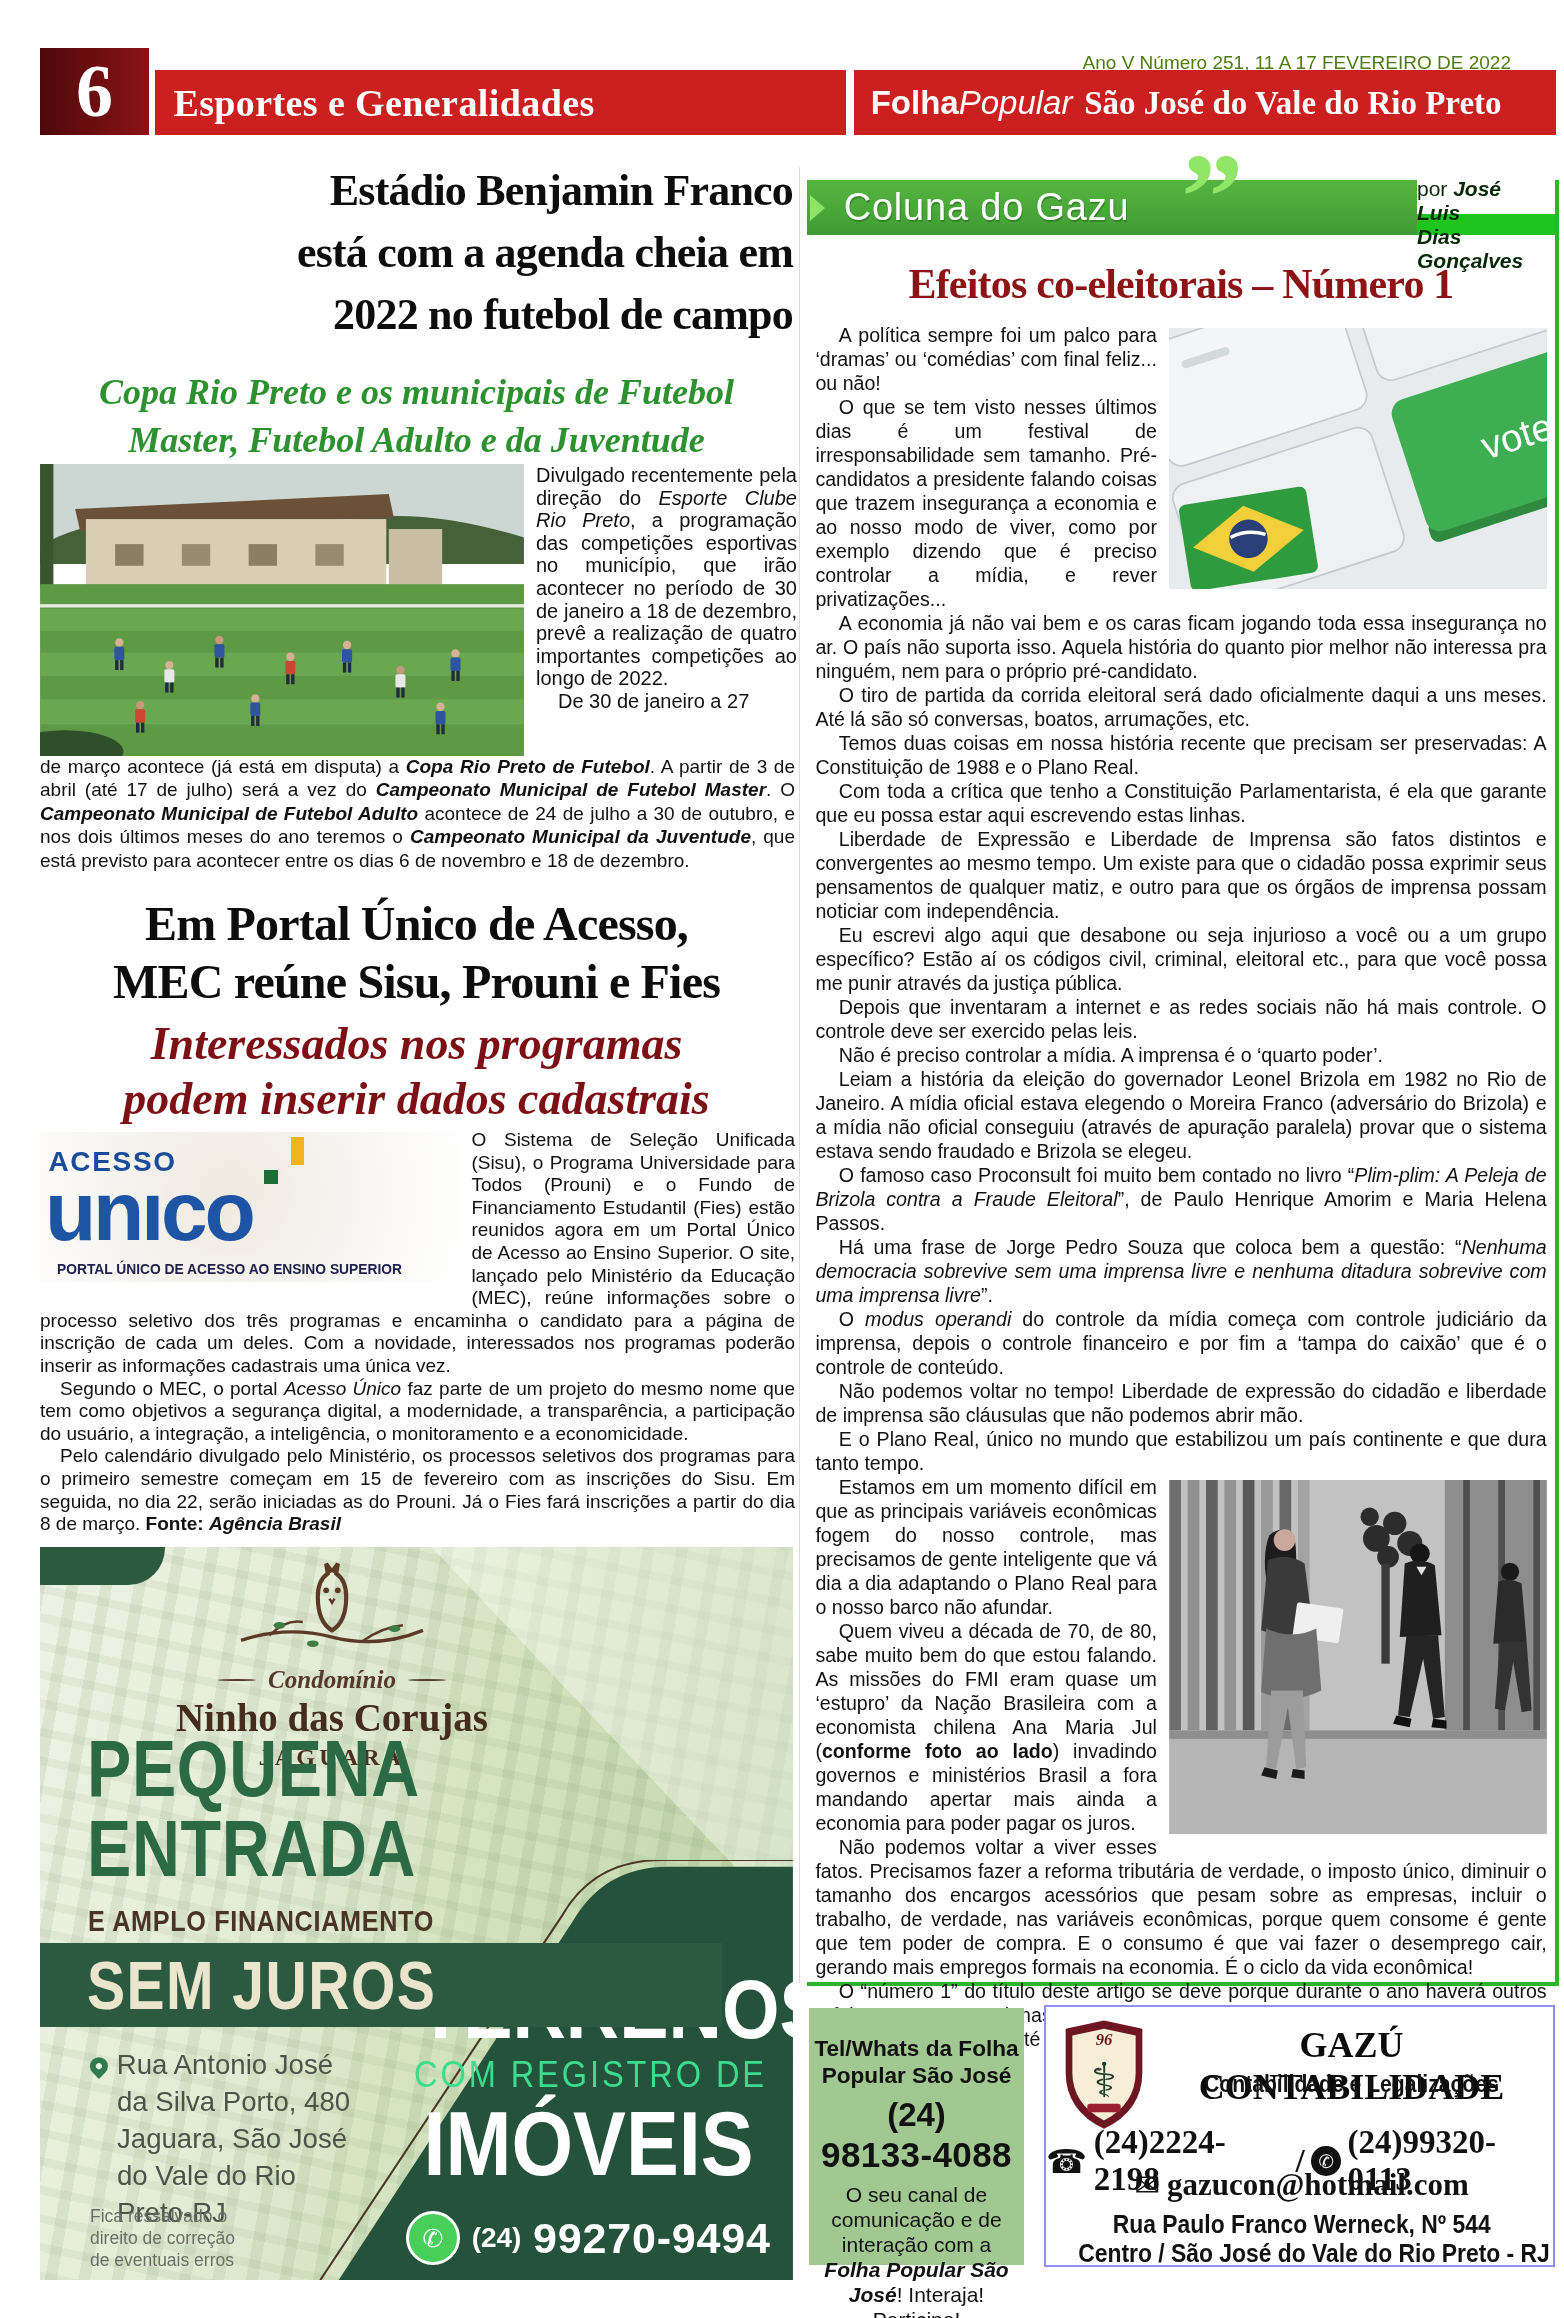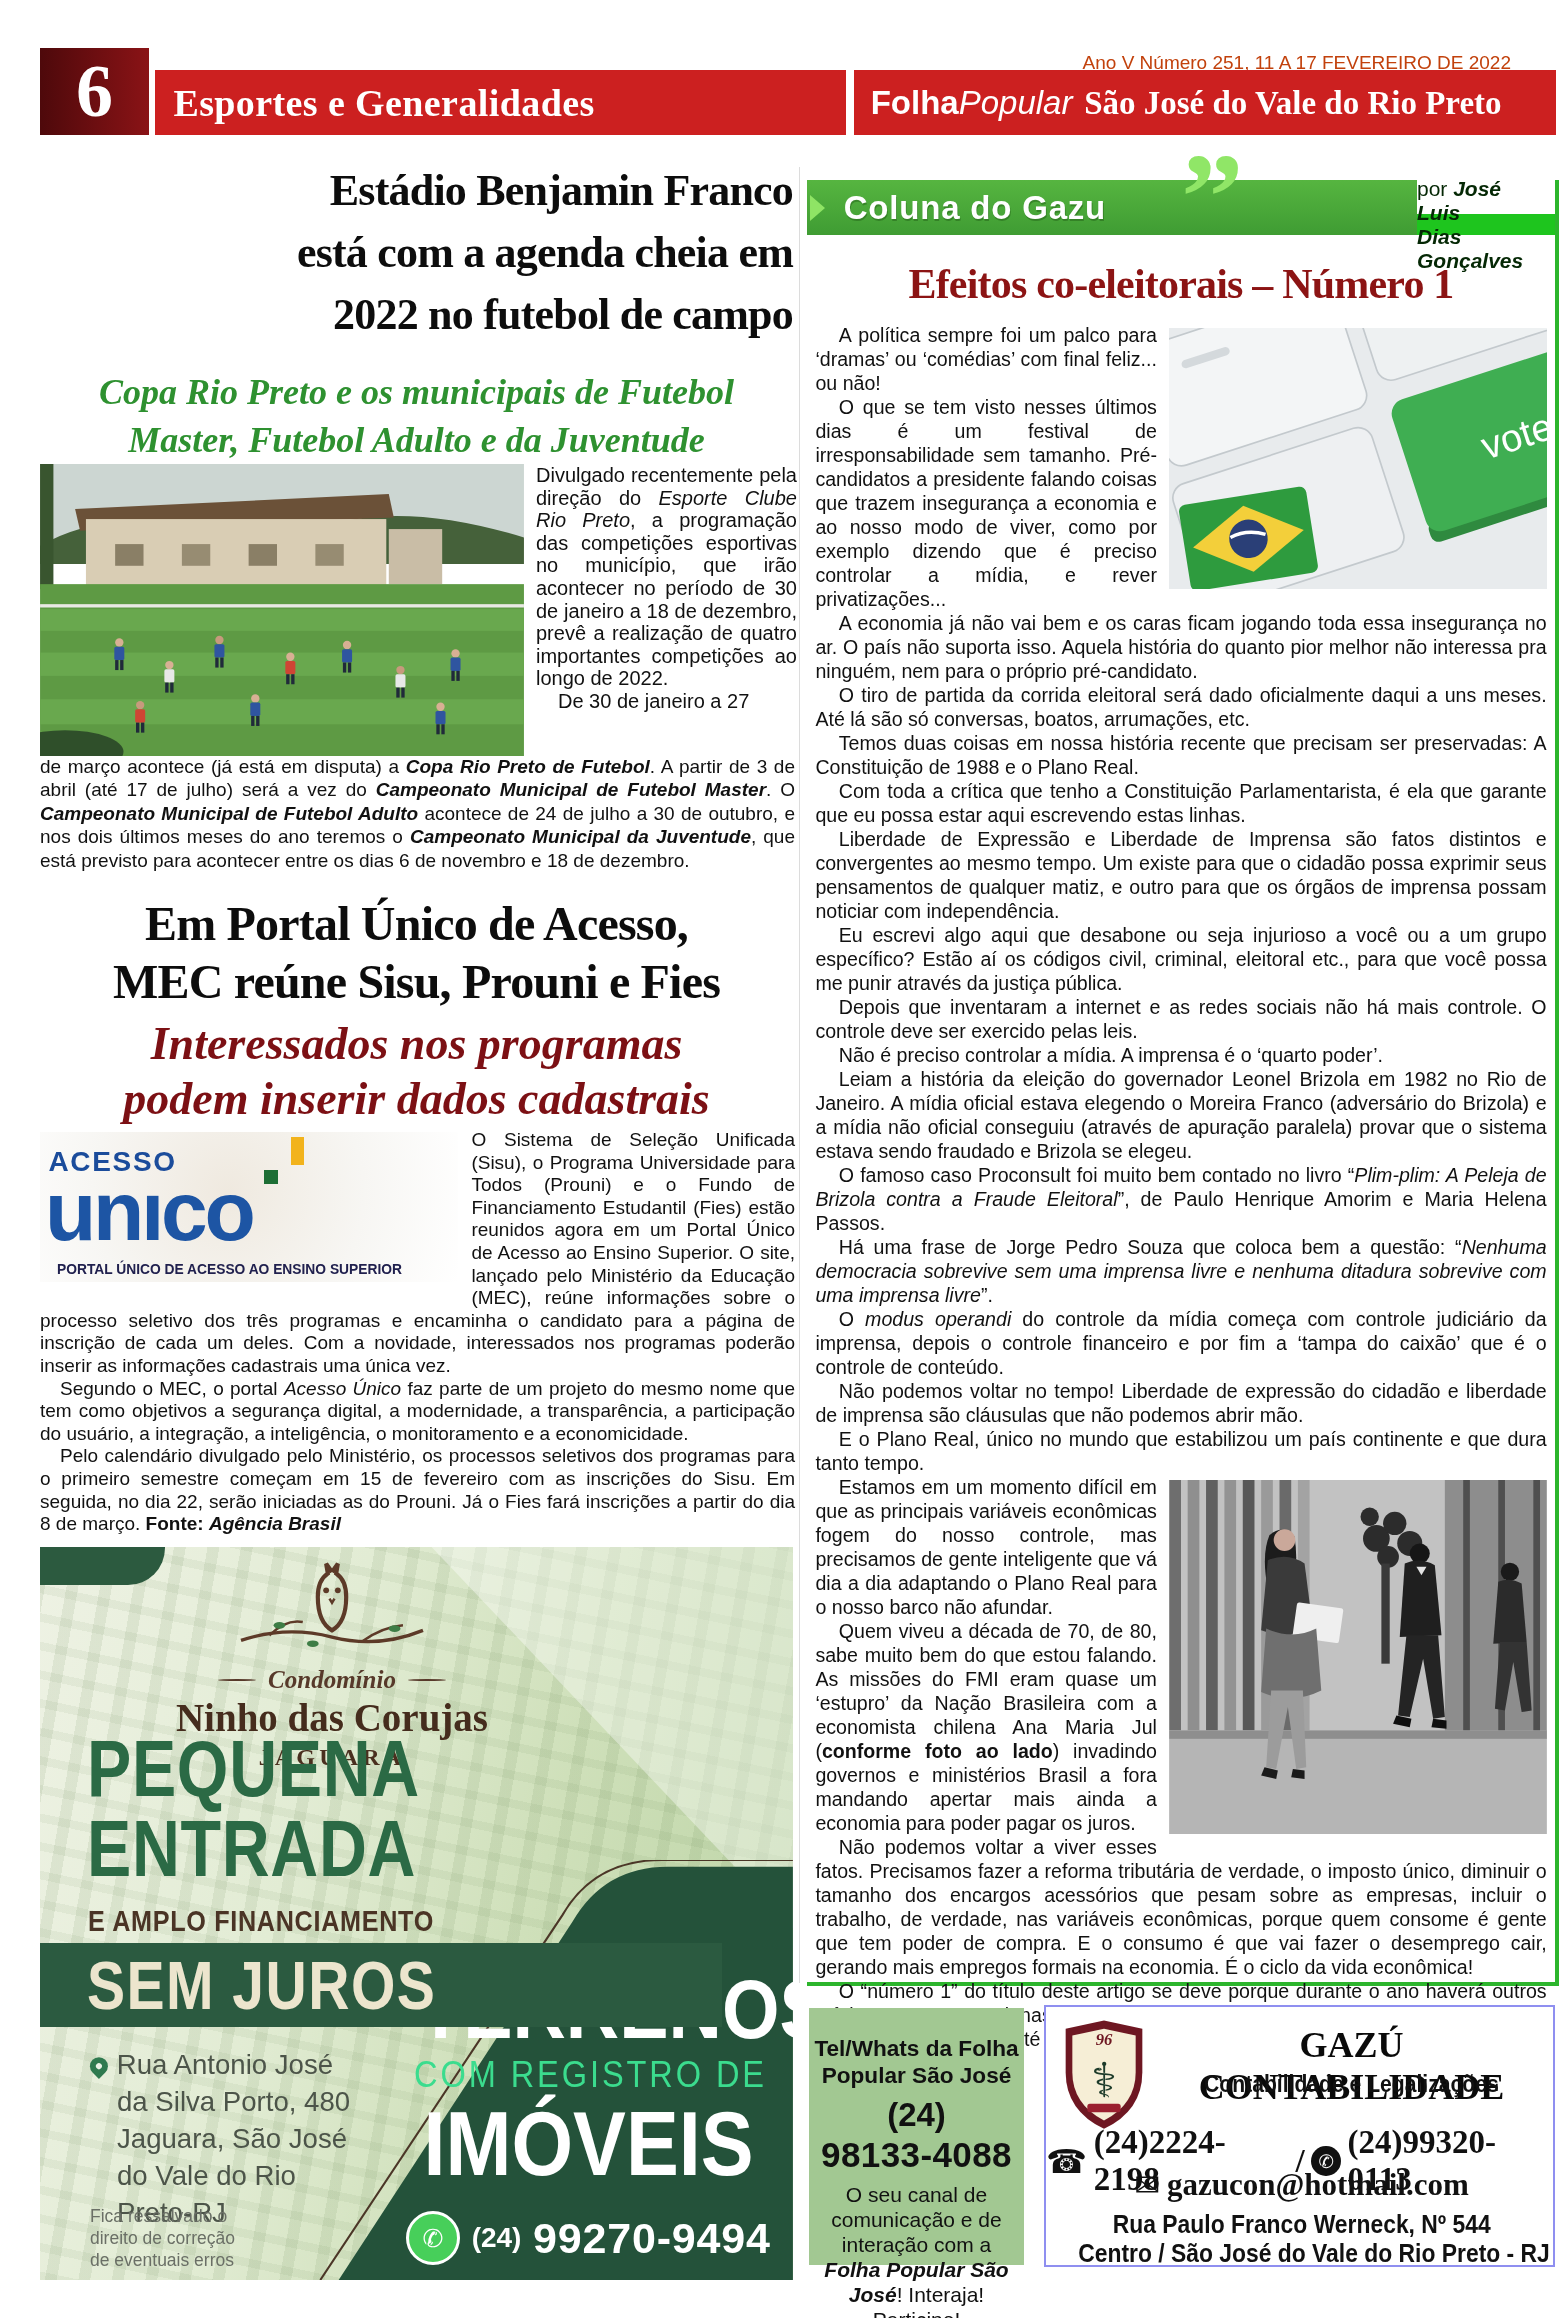--- a/index.html
+++ b/index.html
@@ -7,21 +7,21 @@
        font-family:"Liberation Sans",sans-serif;color:#111;}
   .abs{position:absolute;}
   .ser{font-family:"Liberation Serif",serif;}
   .s-i{font-style:italic;}
   .s-b{font-weight:bold;}
   .s-bi{font-weight:bold;font-style:italic;}
   .cx{display:inline-block;transform:scaleX(.84);transform-origin:left center;white-space:nowrap;}
   .cxc{display:inline-block;transform:scaleX(.88);transform-origin:center;white-space:nowrap;}
 
   
-  .dateline{top:52px;right:53px;font-size:19px;color:#c2410c;}
+  .dateline{top:52px;right:53px;font-size:19px;color:#4d7c0f;}
   .numbox{left:40px;top:48px;width:109px;height:87px;
           background:linear-gradient(90deg,#4e090b,#8a1316);
           display:flex;align-items:center;justify-content:center;}
   .numbox span{color:#fff;font-size:74px;font-weight:bold;}
   .band{top:70px;height:65px;background:#cc2020;display:flex;align-items:center;}
   .band-l{left:155px;width:691px;}
   .band-r{left:854px;width:702px;justify-content:flex-start;}
   .section-title{color:#fff;font-weight:bold;font-size:38px;padding-left:18.4px;letter-spacing:0.4px;}
   .brand{padding-left:16.7px;color:#fff;font-size:33px;white-space:nowrap;}
   .brand .b1{font-weight:bold;font-family:"Liberation Sans",sans-serif;}
@@ -98,21 +98,21 @@
 
   
   .colsep{left:799px;top:167px;width:0.8px;height:1816px;background:#dcdcdc;}
   .coluna{left:807px;top:180px;width:748px;height:1802px;
           border-right:4.2px solid #2cb52c;border-bottom:4.2px solid #2cb52c;}
   .banner{position:relative;height:55px;display:flex;}
   .banner-l{width:610px;background:linear-gradient(180deg,#56b540 0%,#3f9c33 100%);
             display:flex;align-items:center;position:relative;}
   .banner-l .chev{width:0;height:0;border-top:13.4px solid transparent;border-bottom:13.4px solid transparent;
                   border-left:15px solid #8fe465;margin-left:3.3px;}
-  .banner-title{color:#fff;font-weight:bold;font-size:33px;letter-spacing:0.8px;padding-left:18.4px;
+  .banner-title{color:#fff;font-weight:normal;font-size:38px;letter-spacing:0.8px;padding-left:18.4px;
                 text-shadow:0.8px 1.7px 0 rgba(30,90,20,.45);}
   .banner-quote{position:absolute;left:374px;top:-45px;font-family:"Liberation Serif",serif;
                 font-weight:bold;font-size:125px;line-height:125px;color:#90e667;}
   .banner-r{flex:1;background:#1ec51e;display:flex;flex-direction:column;align-items:flex-end;
             justify-content:center;padding-right:8.4px;color:#052805;font-size:21px;line-height:24px;margin-top:34px;}
   .col-title{margin-top:25px;text-align:center;font-family:"Liberation Serif",serif;font-weight:bold;
              font-size:42px;color:#8c1414;letter-spacing:-0.8px;}
   #coluna-body{margin:15px 8.4px 0 8.4px;font-size:19.6px;line-height:24px;text-align:justify;}
   .col-p{margin:0;text-indent:23.4px;}
   .col-fig{float:right;margin:5px 0 8.4px 11.7px;overflow:hidden;}

